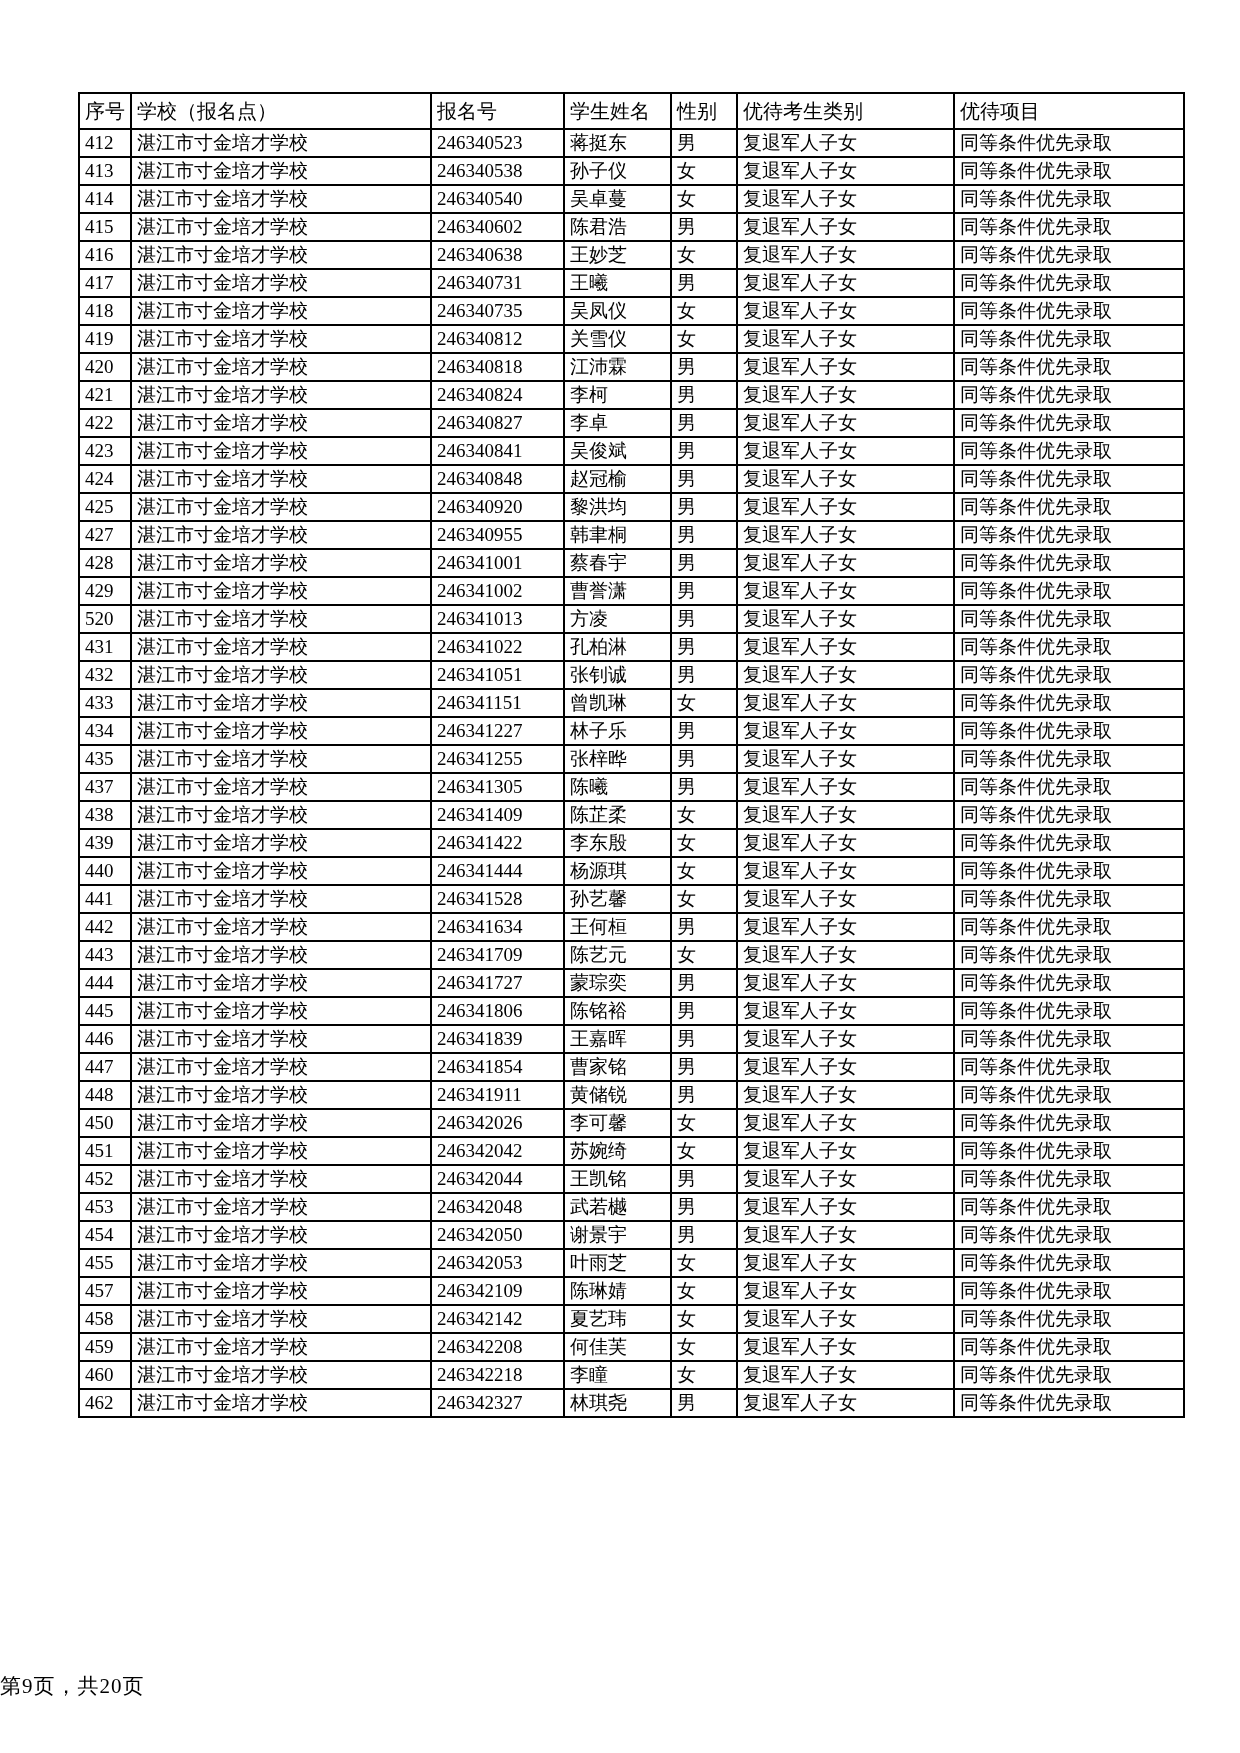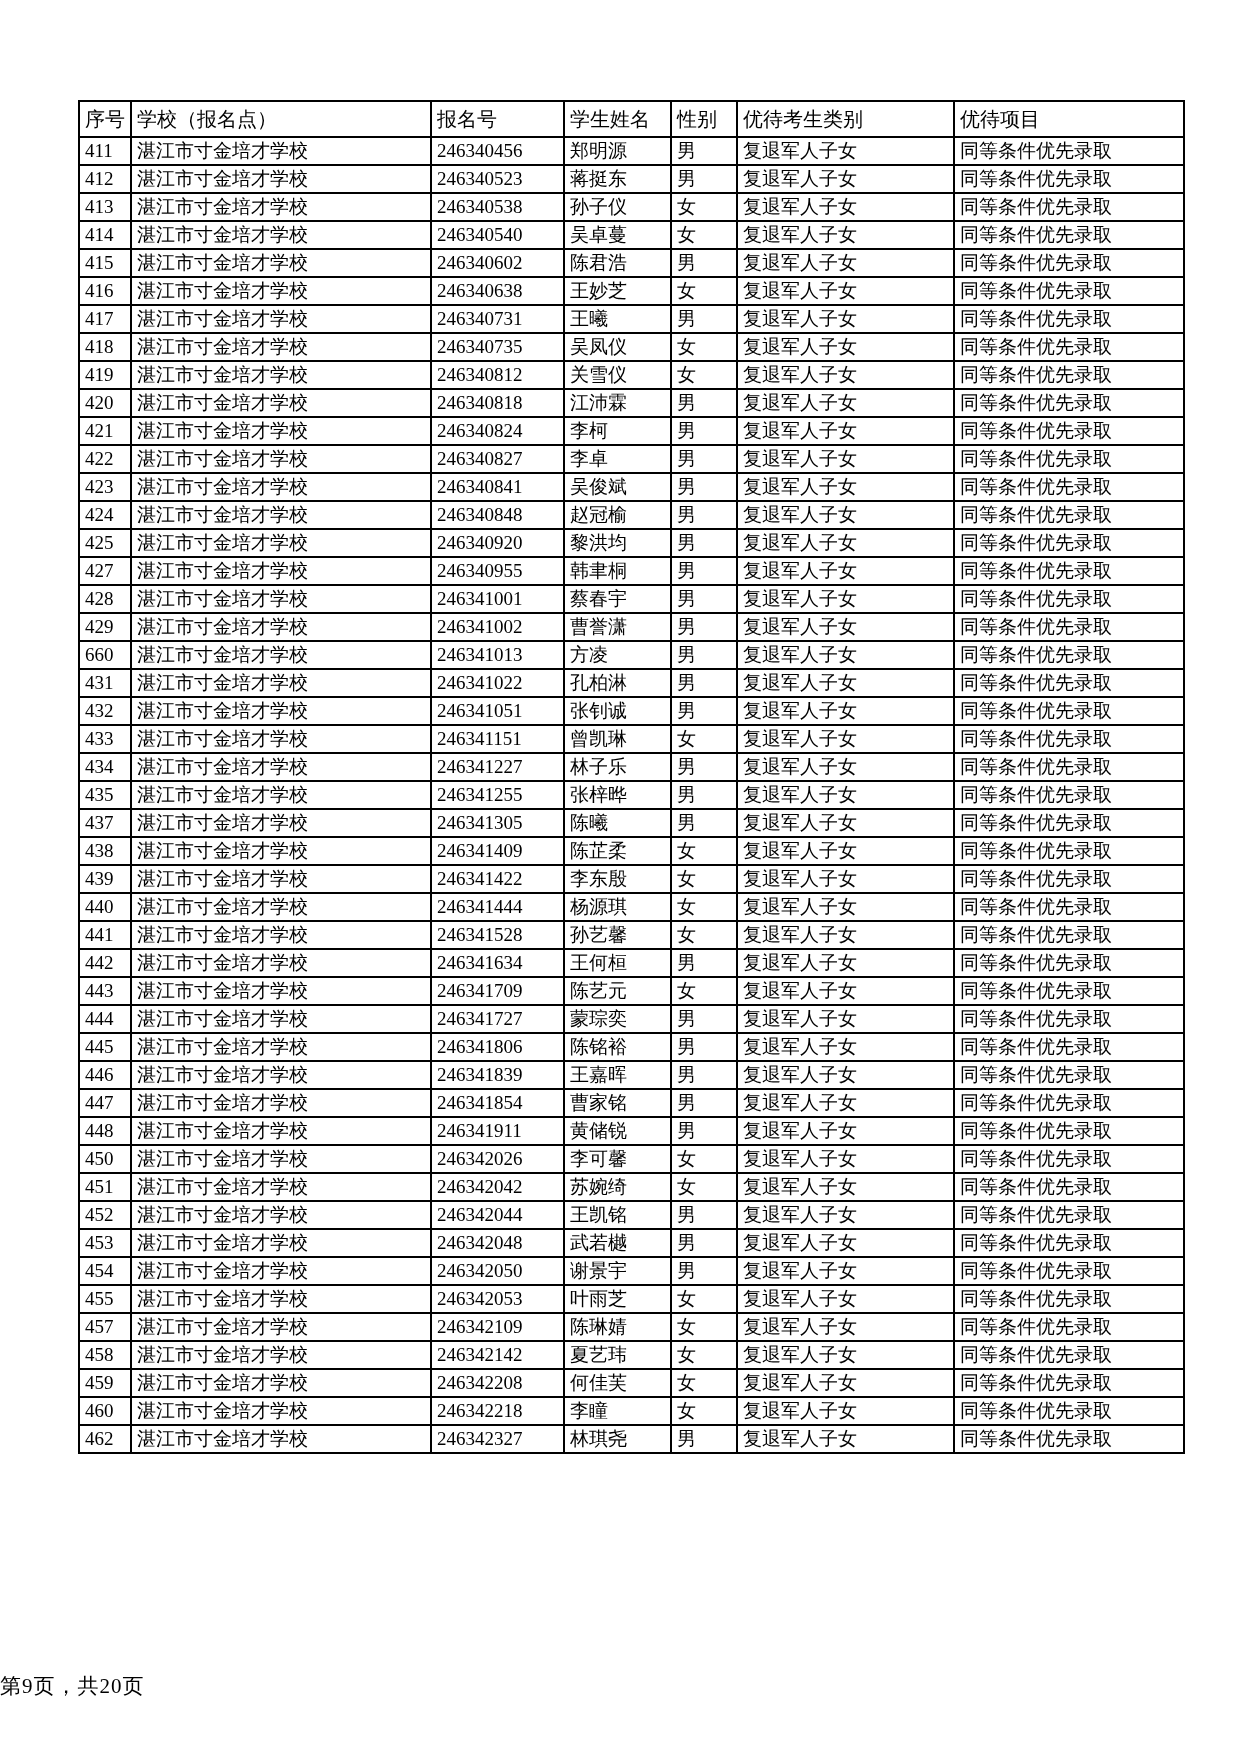--- a/index.html
+++ b/index.html
@@ -10,21 +10,21 @@
   body {
     width: 1240px;
     height: 1753px;
     position: relative;
     font-family: "Liberation Serif", "DejaVu Serif", serif;
     color: #000000;
   }
   .doc-table {
     position: absolute;
     left: 78px;
-    top: 100px;
+    top: 92px;
     border-collapse: collapse;
     table-layout: fixed;
     border-radius: 31px;
   }
   .doc-table th, .doc-table td {
     border: 2px solid #000000;
     padding: 0 5px;
     white-space: nowrap;
     overflow: hidden;
     text-align: left;
@@ -77,29 +77,20 @@
       <th>学校（报名点）</th>
       <th>报名号</th>
       <th>学生姓名</th>
       <th>性别</th>
       <th>优待考生类别</th>
       <th>优待项目</th>
     </tr>
   </thead>
   <tbody>
       <tr>
-        <td>411</td>
-        <td>湛江市寸金培才学校</td>
-        <td>246340456</td>
-        <td>郑明源</td>
-        <td>男</td>
-        <td>复退军人子女</td>
-        <td>同等条件优先录取</td>
-      </tr>
-      <tr>
         <td>412</td>
         <td>湛江市寸金培才学校</td>
         <td>246340523</td>
         <td>蒋挺东</td>
         <td>男</td>
         <td>复退军人子女</td>
         <td>同等条件优先录取</td>
       </tr>
       <tr>
         <td>413</td>
@@ -239,21 +230,21 @@
       <tr>
         <td>429</td>
         <td>湛江市寸金培才学校</td>
         <td>246341002</td>
         <td>曹誉潇</td>
         <td>男</td>
         <td>复退军人子女</td>
         <td>同等条件优先录取</td>
       </tr>
       <tr>
-        <td>660</td>
+        <td>520</td>
         <td>湛江市寸金培才学校</td>
         <td>246341013</td>
         <td>方凌</td>
         <td>男</td>
         <td>复退军人子女</td>
         <td>同等条件优先录取</td>
       </tr>
       <tr>
         <td>431</td>
         <td>湛江市寸金培才学校</td>

